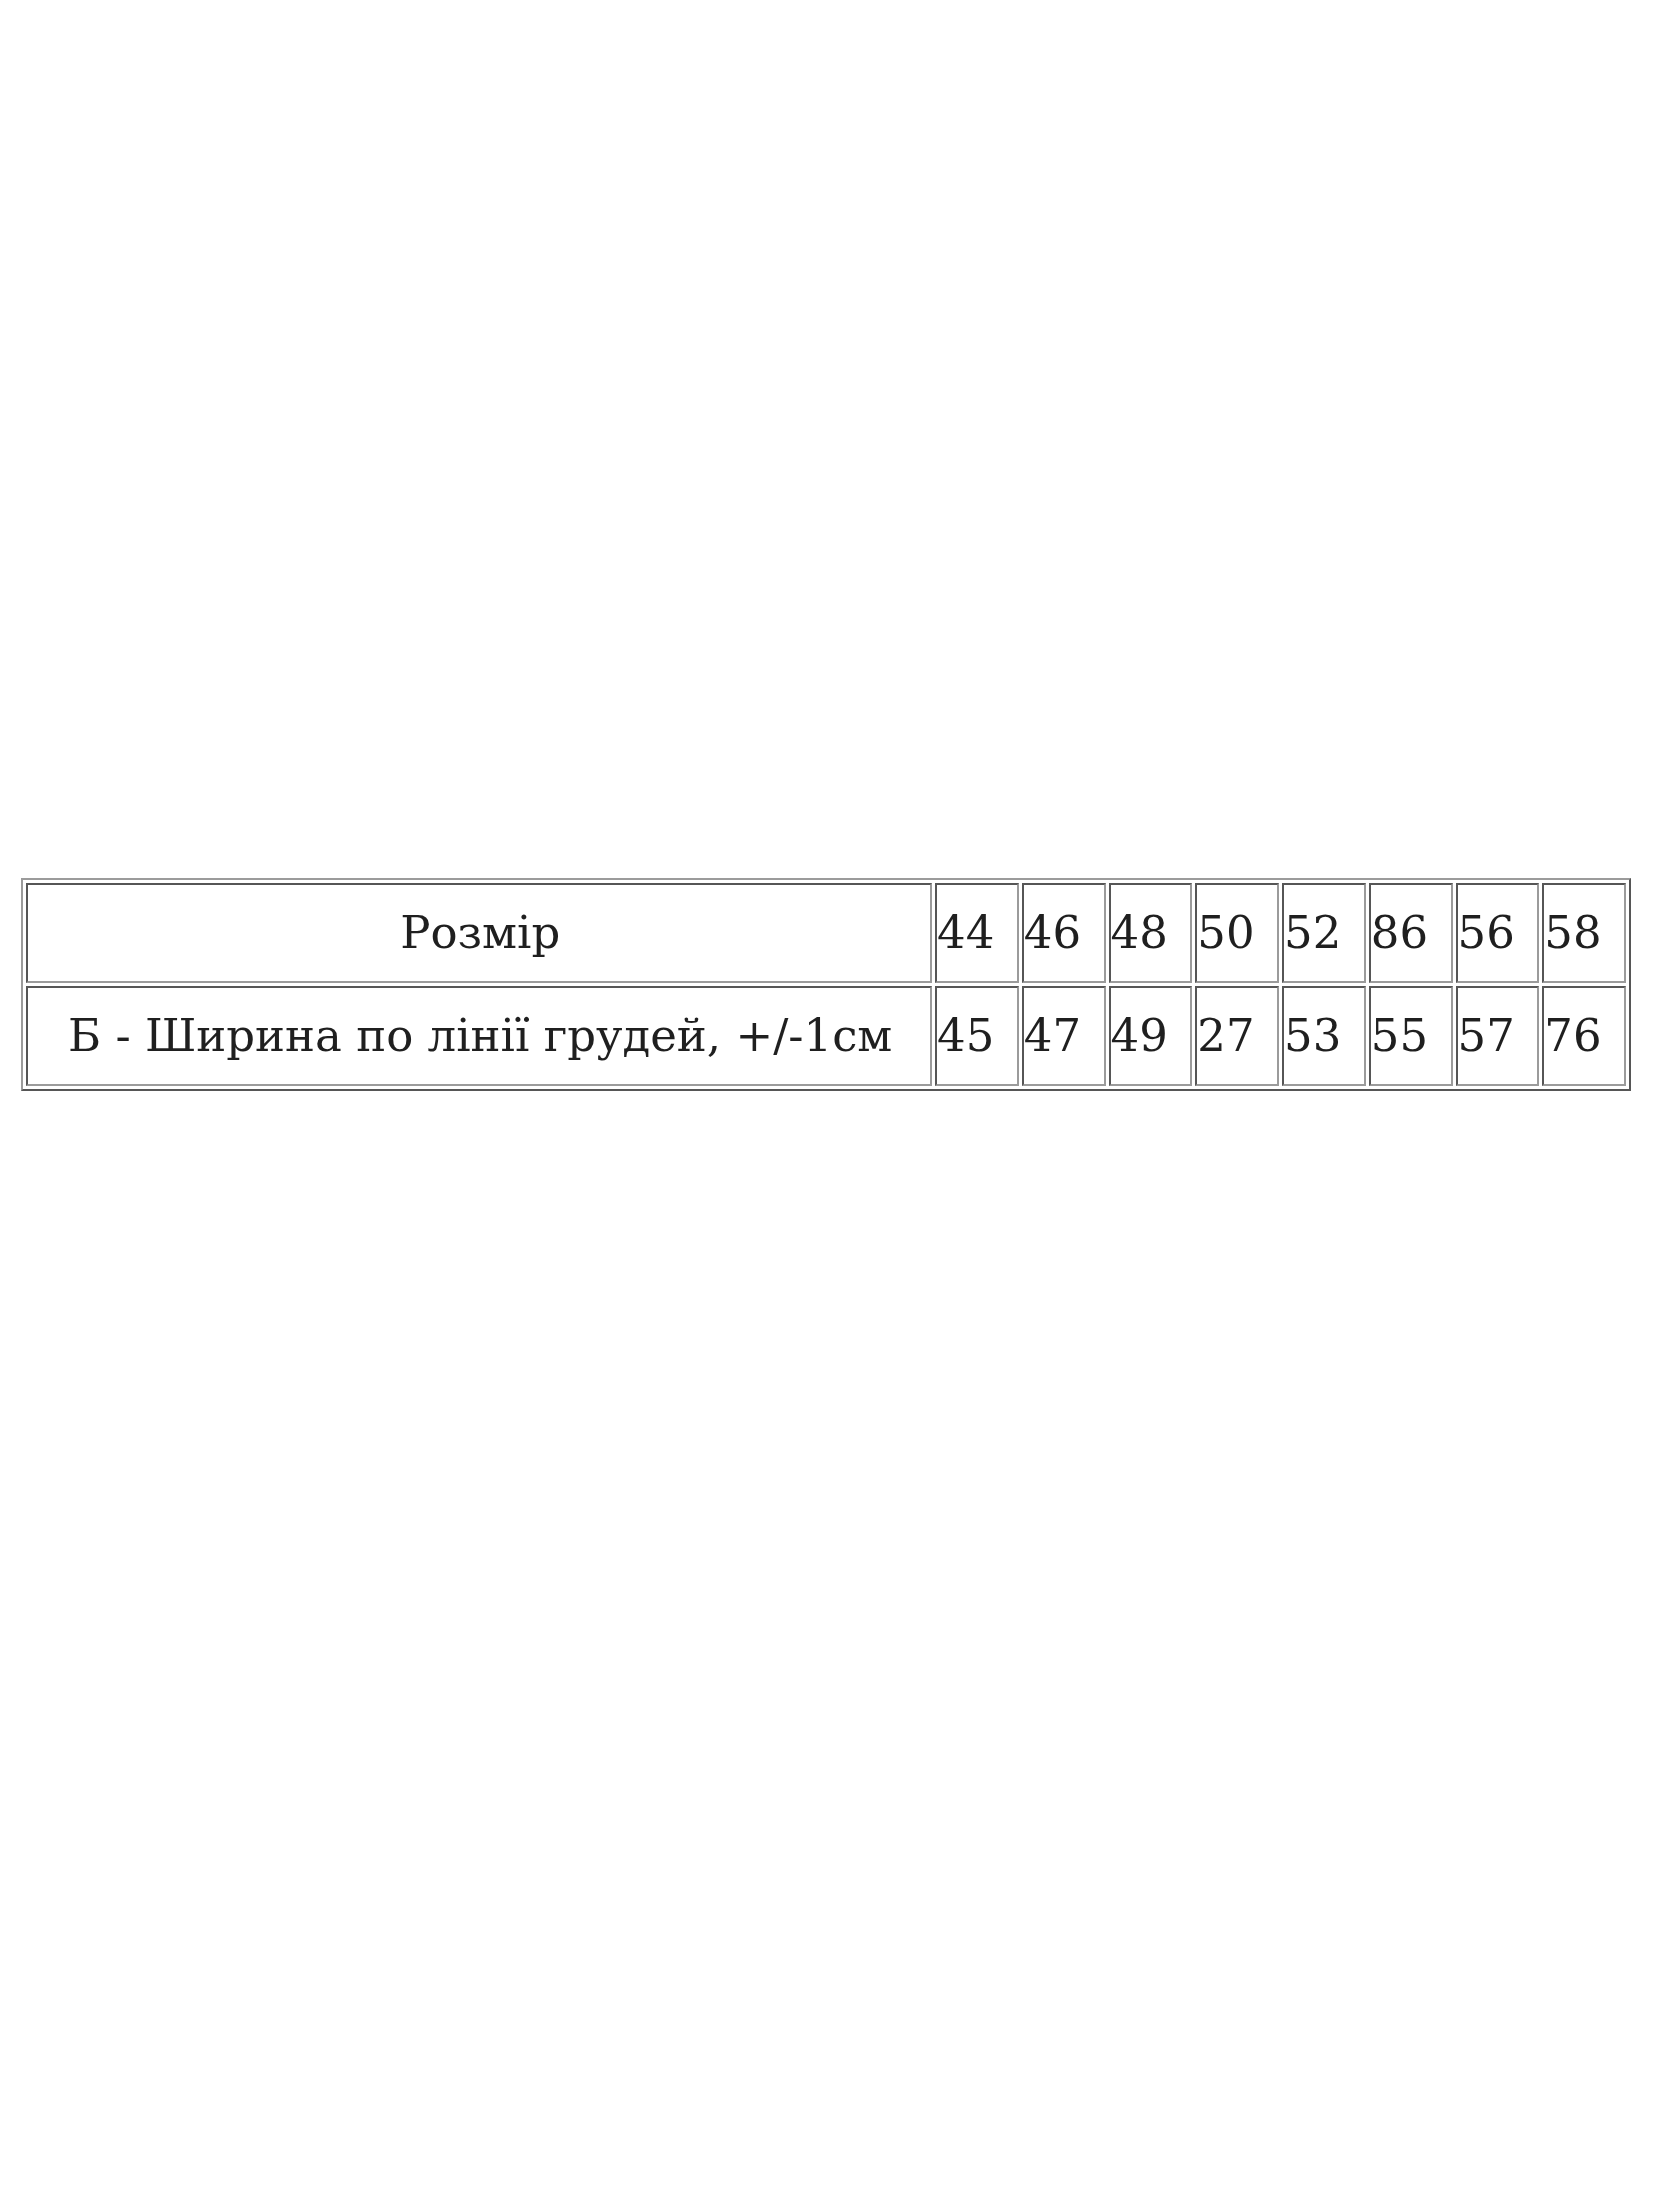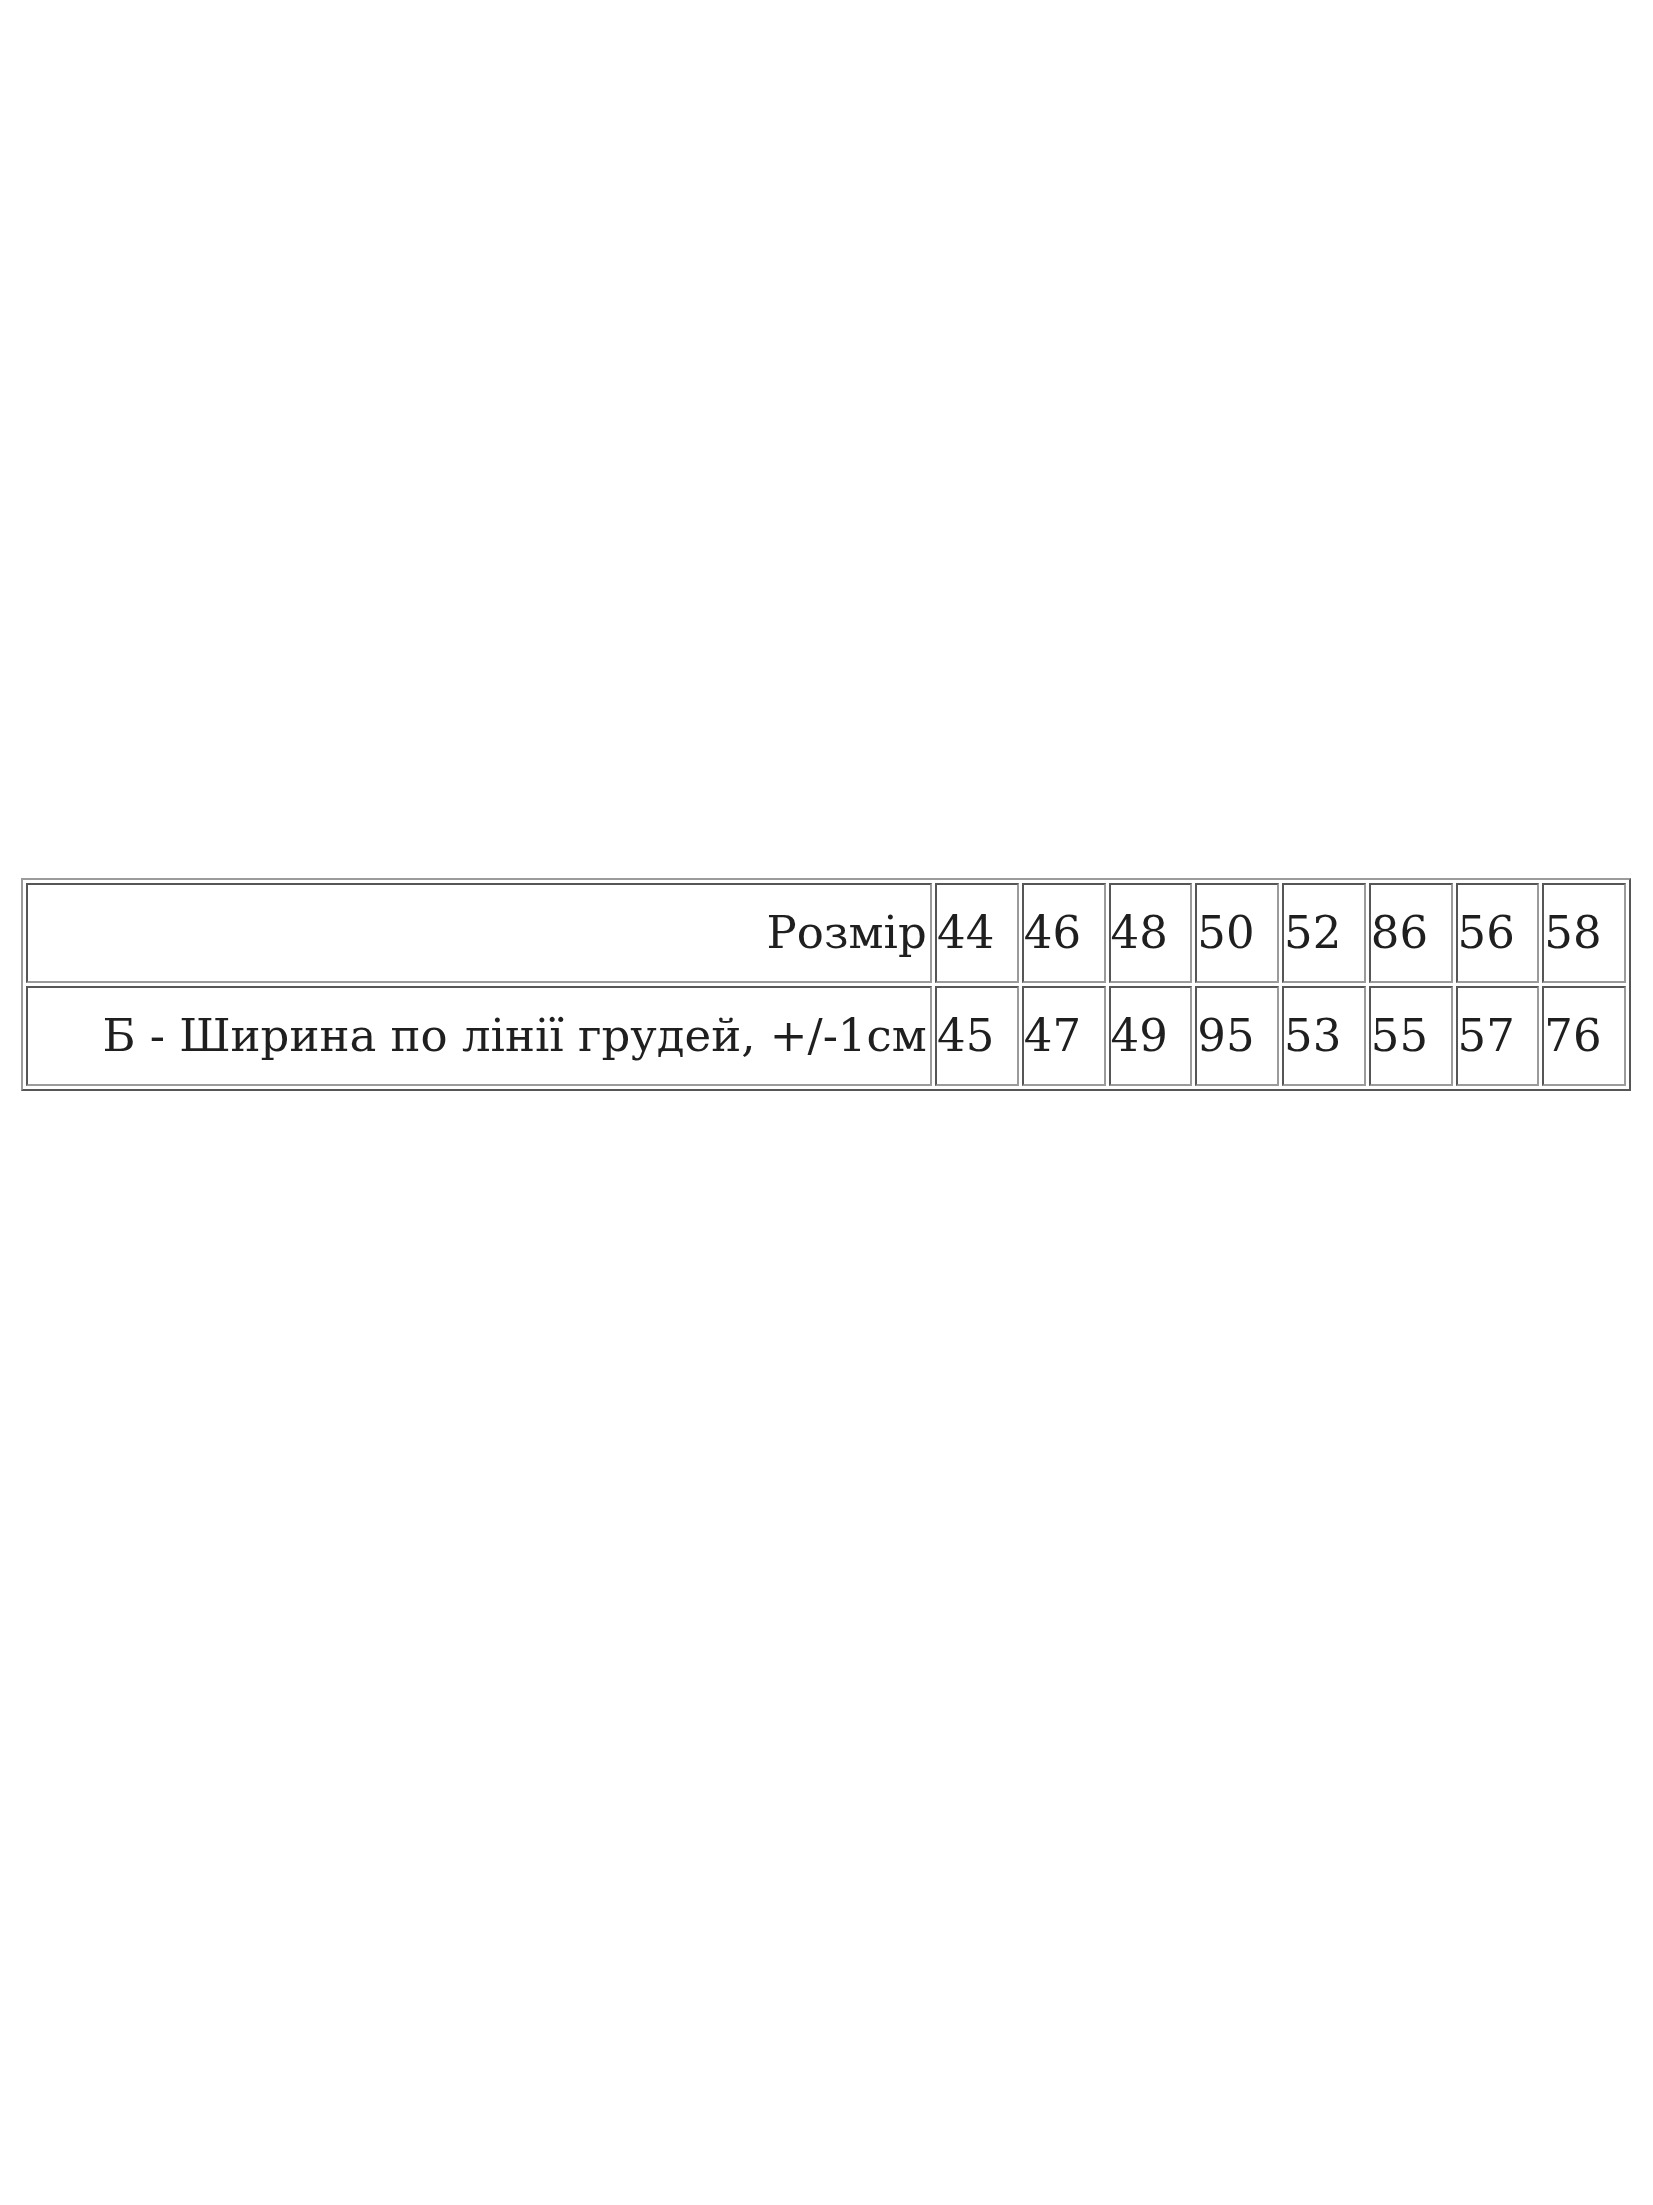--- a/index.html
+++ b/index.html
@@ -36,21 +36,21 @@
     border: 2.5px solid;
     border-color: #565656 #9b9b9b #9b9b9b #565656;
     background: #ffffff;
     font-size: 45px;
     line-height: 1.1;
     vertical-align: middle;
     white-space: nowrap;
     overflow: hidden;
   }
   td.label-cell {
-    text-align: right;
+    text-align: center;
     padding: 0 3.3px 0 5.7px;
   }
   td.value-cell {
     text-align: left;
     padding: 0;
   }
 </style>
 </head>
 <body>
 
@@ -70,21 +70,21 @@
       <td class="value-cell">52</td>
       <td class="value-cell">86</td>
       <td class="value-cell">56</td>
       <td class="value-cell">58</td>
     </tr>
     <tr>
       <td class="label-cell">Б - Ширина по лінії грудей, +/-1см</td>
       <td class="value-cell">45</td>
       <td class="value-cell">47</td>
       <td class="value-cell">49</td>
-      <td class="value-cell">95</td>
+      <td class="value-cell">27</td>
       <td class="value-cell">53</td>
       <td class="value-cell">55</td>
       <td class="value-cell">57</td>
       <td class="value-cell">76</td>
     </tr>
   </tbody>
     </table>
 </div>
 
 

